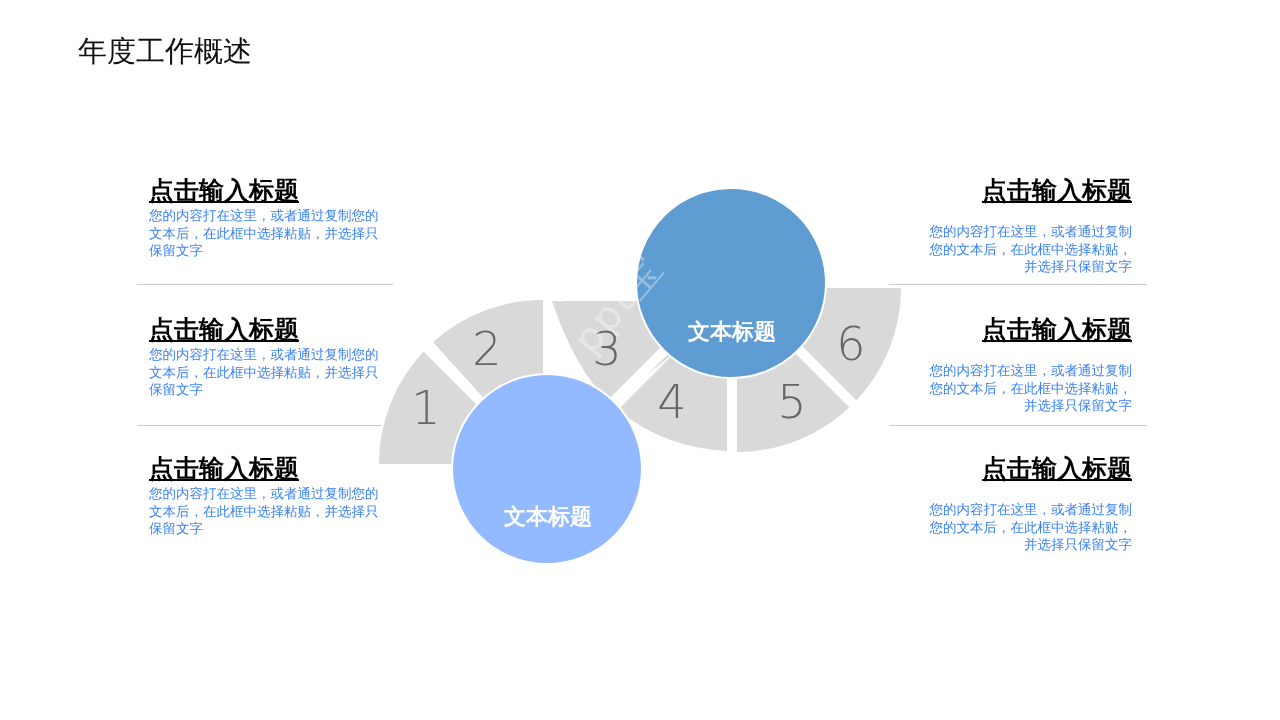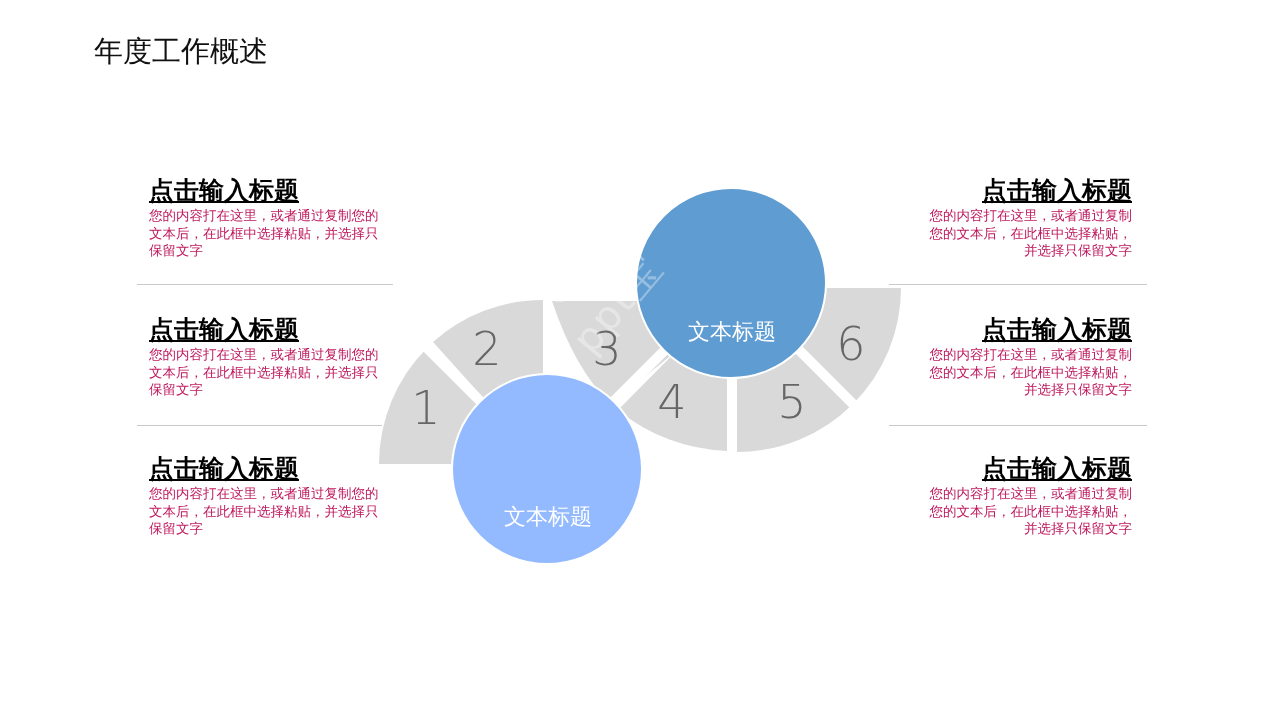--- a/index.html
+++ b/index.html
@@ -3,46 +3,46 @@
 <meta charset="utf-8">
 <style>
   html, body { margin: 0; padding: 0; }
   body {
     width: 1280px; height: 720px; position: relative; overflow: hidden;
     background: #ffffff;
     font-family: "DejaVu Sans", "Liberation Sans", sans-serif;
     color: #000;
   }
   .page-title {
-    position: absolute; left: 94px; top: 31px;
+    position: absolute; left: 78px; top: 31px;
     font-size: 29px; line-height: 40px; color: #111;
     font-family: "DejaVu Sans", sans-serif;
   }
   .block { position: absolute; width: 250px; }
   .block.left { left: 149px; text-align: left; }
   .block.right { left: 882px; text-align: right; }
   .block .btitle {
     font-size: 25px; font-weight: bold; line-height: 32px; letter-spacing: 0px; text-decoration: underline;
   }
   .block .bdesc {
-    font-size: 13.5px; line-height: 17.5px; margin-top: 0px; color: #be185d;
+    font-size: 13.5px; line-height: 17.5px; margin-top: 0px; color: #3b82f6;
   }
   .block.left .bdesc { width: 236px; }
-  .block.right .bdesc { width: 220px; margin-left: auto; }
+  .block.right .bdesc { width: 220px; margin-left: auto; margin-top: 16px; }
   .divider {
     position: absolute; height: 1px; background: #c9c9c9;
   }
   svg.diagram { position: absolute; left: 0; top: 0; }
   .seg-num {
     position: absolute; font-family: "DejaVu Sans", "Liberation Sans", sans-serif;
     font-size: 46px; color: #666666; line-height: 46px; font-weight: 300;
     transform: translate(-50%, -50%);
   }
   .circle-label {
-    position: absolute; color: #ffffff; font-size: 22px; font-weight: normal;
+    position: absolute; color: #ffffff; font-size: 22px; font-weight: bold;
     transform: translate(-50%, -50%); white-space: nowrap;
   }
   .watermark {
     position: absolute; left: 560px; top: 330px;
     font-size: 40px; color: rgba(255,255,255,0.35);
     transform: rotate(-50deg); transform-origin: left top;
     font-family: "DejaVu Sans", sans-serif; letter-spacing: 2px;
     pointer-events: none;
   }
 </style>

